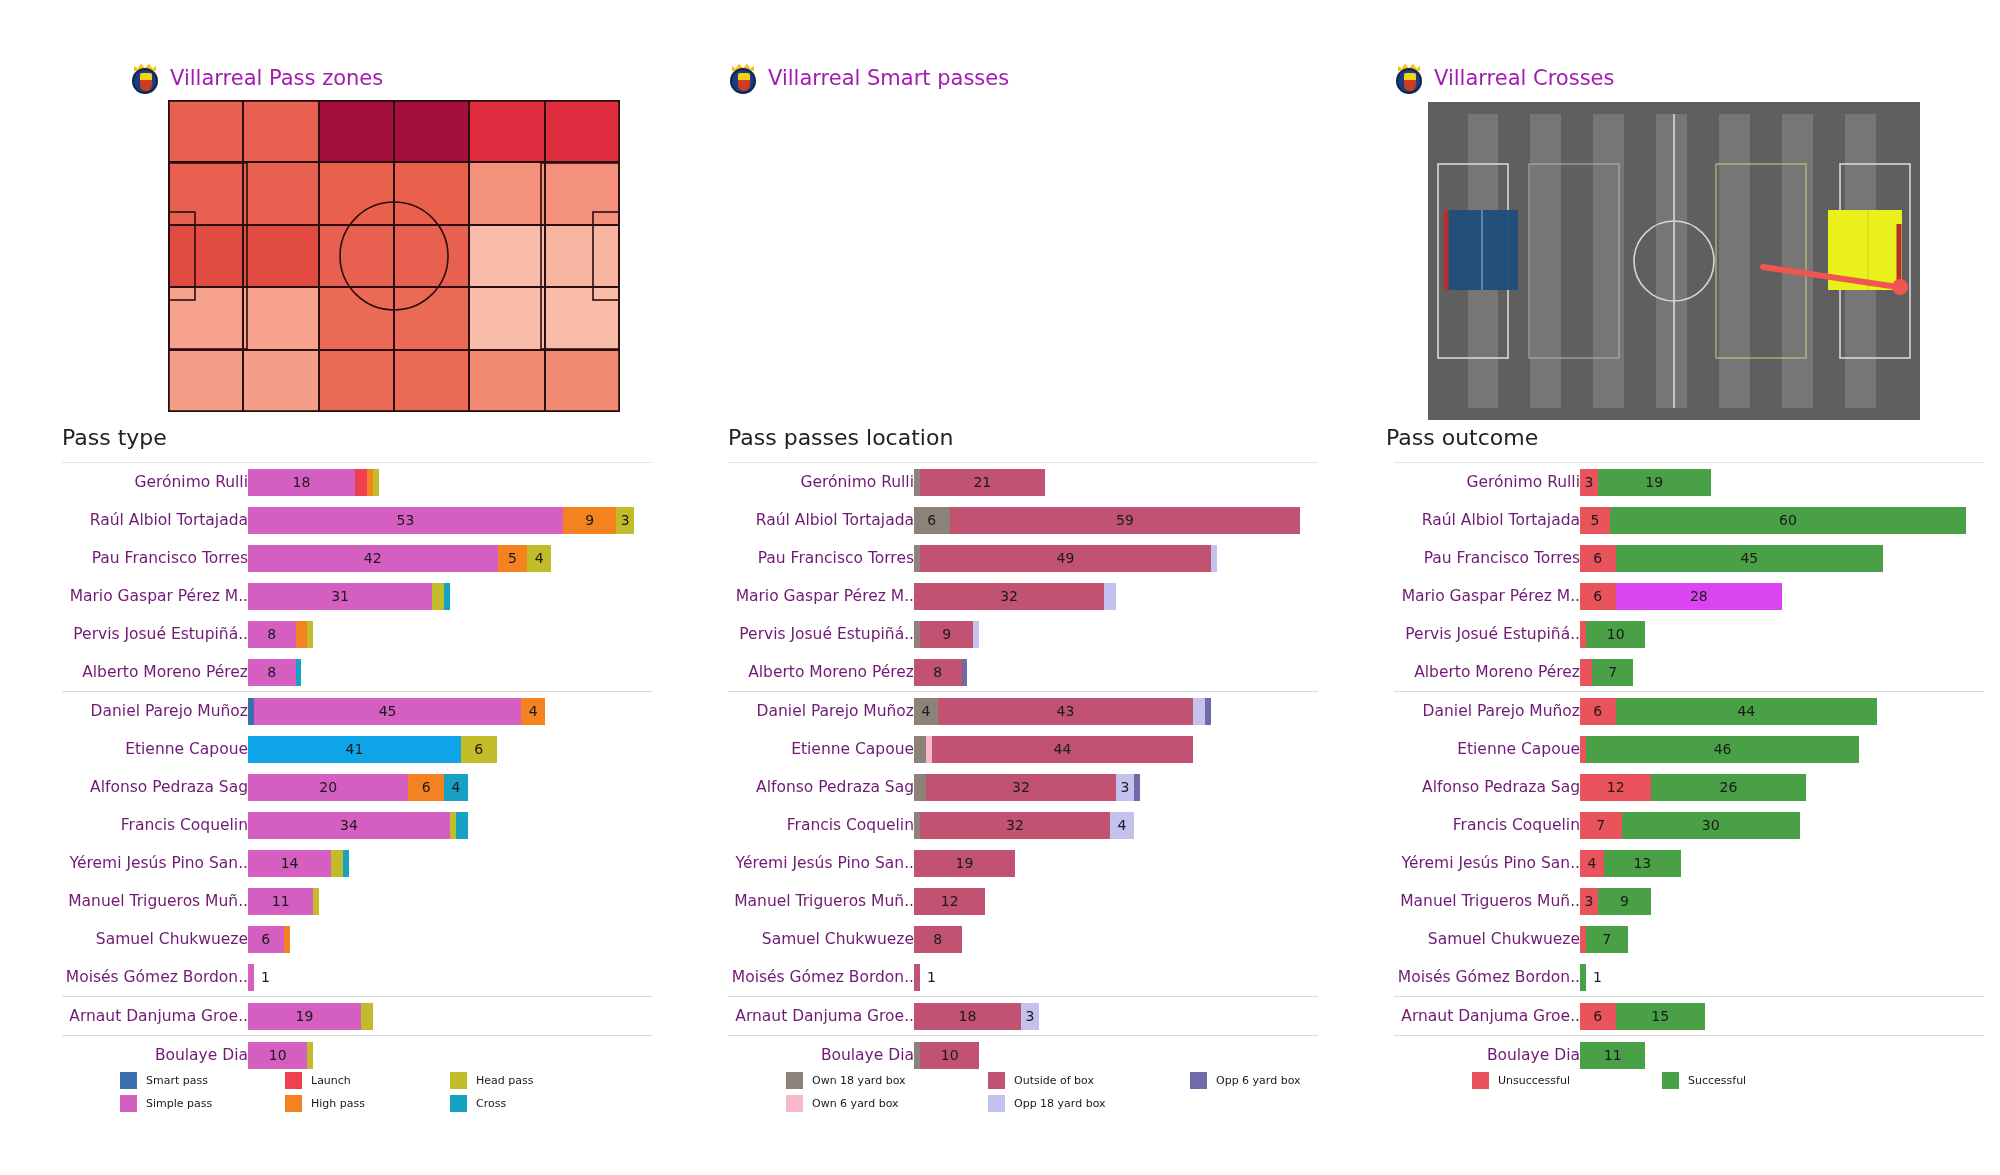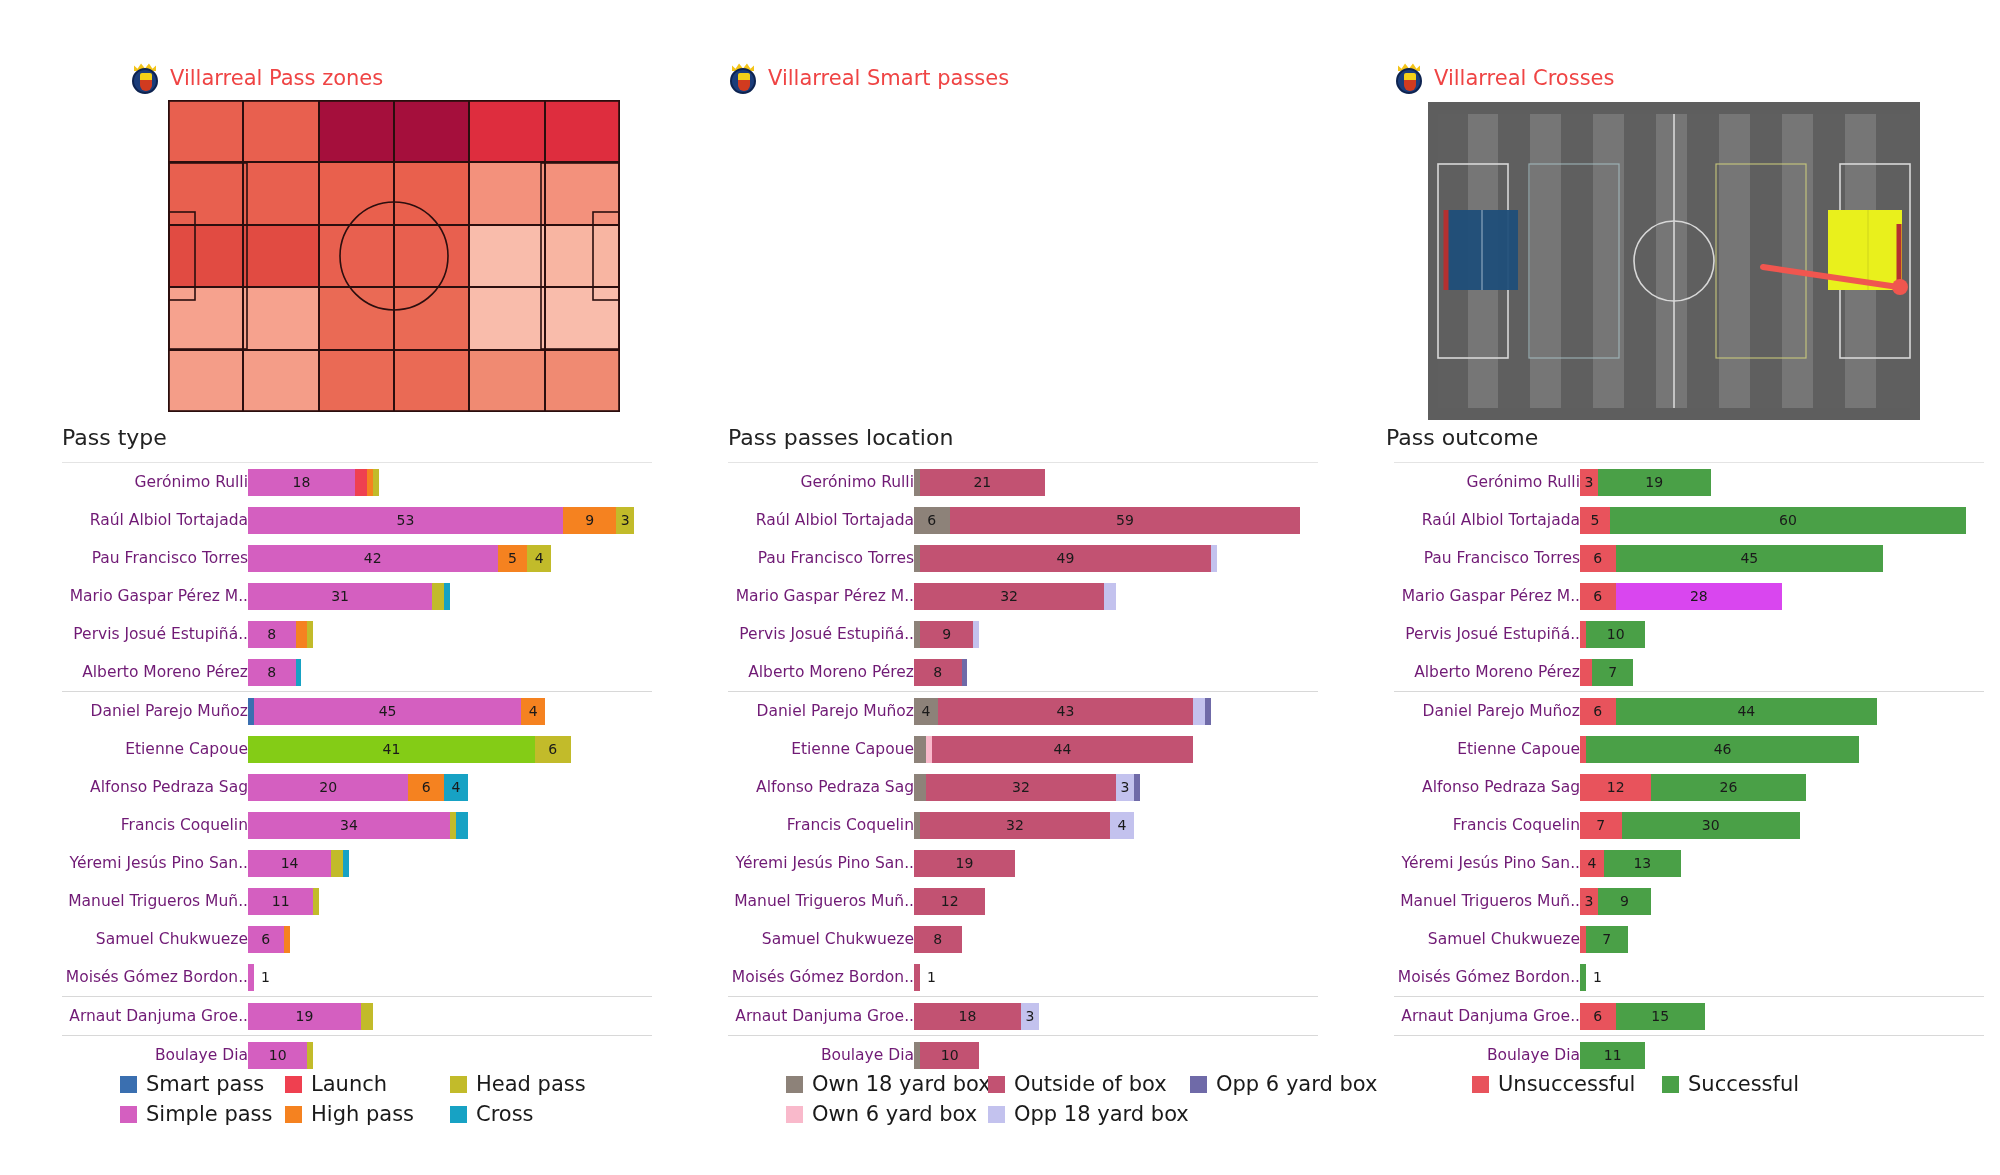--- a/index.html
+++ b/index.html
@@ -33,21 +33,21 @@
   .crest .shield::after{
     content:""; position:absolute; left:6px; top:3px; width:12px; height:18px;
     background: linear-gradient(180deg,#f5d117 0%, #f5d117 40%, #d13b1f 40%, #d13b1f 100%);
     border-radius: 2px 2px 6px 6px;
   }
   .crest .crown {
     position:absolute; left:4px; top:0px; width:22px; height:9px;
     background: #f3c419;
     clip-path: polygon(0% 100%, 0% 40%, 16% 75%, 32% 18%, 50% 72%, 68% 18%, 84% 75%, 100% 40%, 100% 100%);
   }
-  .viz-title { font-size: 21px; color: #ef4444; white-space: nowrap; }
+  .viz-title { font-size: 21px; color: #a21caf; white-space: nowrap; }
   .viz-title.bold { font-weight: normal; }
 
   
   .pitch-wrap { position: absolute; }
   #pz-wrap { left: 168px; top: 100px; width: 452px; height: 312px; }
   .hm-grid {
     position:absolute; inset:0;
     display: grid;
     grid-template-columns: repeat(6, 1fr);
     grid-template-rows: repeat(5, 1fr);
@@ -84,21 +84,21 @@
     position: relative;
     display: flex; align-items: center; justify-content: center;
     font-size: 14px; color: #1a1a1a;
     overflow: hidden;
   }
   .seg span { line-height: 1; }
 
   
   .legend {
     position: absolute; display: grid; gap: 6px 30px;
-    font-size: 21px; color: #1a1a1a;
+    font-size: 11px; color: #1a1a1a;
   }
   .lg-item { display: flex; align-items: center; gap: 9px; white-space: nowrap; }
   .sw { width: 17px; height: 17px; flex: none; }
 </style>
 </head>
 <body>
 
 <div class="board">
 
   <div class="column col1">
@@ -236,21 +236,21 @@
                 <span>45</span>
               </div>
               <div class="seg" style="width: 23.7647px; background: rgb(245, 130, 32);">
                 <span>4</span>
               </div>
             </div>
           </div>
           <div class="row">
             <div class="rowlabel">Etienne Capoue</div>
             <div class="bar">
-              <div class="seg" style="width: 287px; background: #84cc16;">
+              <div class="seg" style="width: 213px; background: #0ea5e9;">
                 <span>41</span>
               </div>
               <div class="seg" style="width: 35.6471px; background: rgb(194, 187, 42);">
                 <span>6</span>
               </div>
             </div>
           </div>
           <div class="row">
             <div class="rowlabel">Alfonso Pedraza Sag</div>
             <div class="bar">

